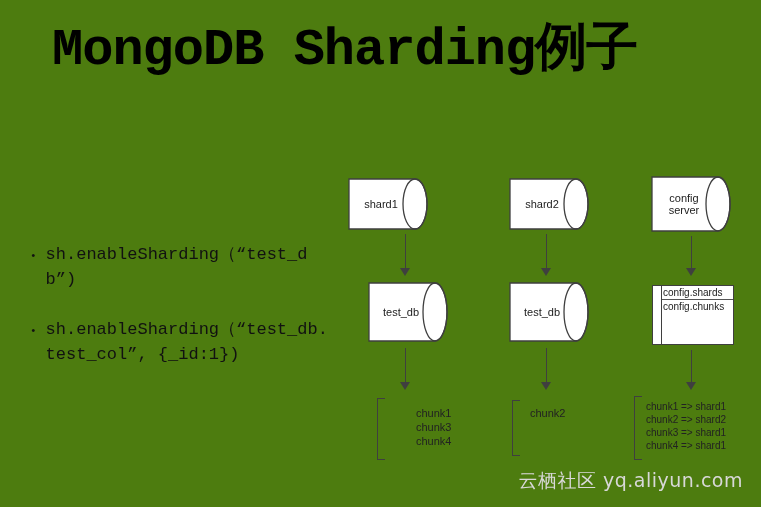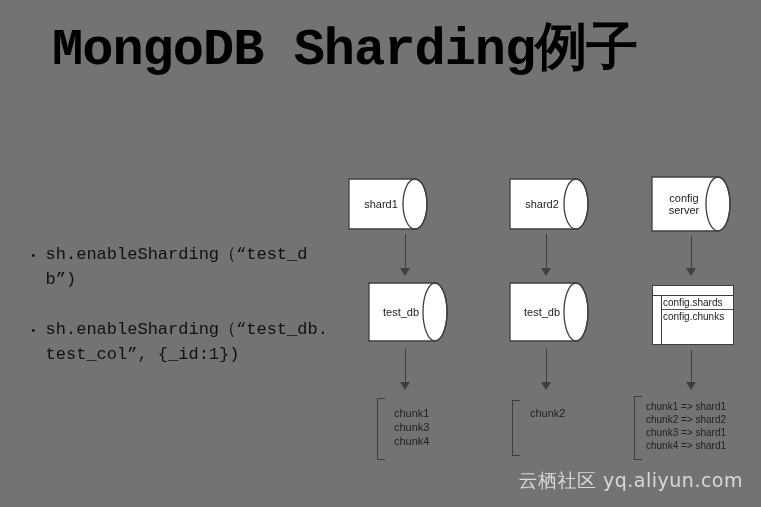--- a/index.html
+++ b/index.html
@@ -1,19 +1,19 @@
 <!DOCTYPE html>
 <html><head>
 <meta charset="utf-8">
 <style>
   html,body{margin:0;padding:0;background:#fff;}
   .slide{
     position:relative;
     width:761px;height:507px;
-    background:#737373;
+    background:#4d7c0f;
     overflow:hidden;
     font-family:"Liberation Sans","DejaVu Sans",sans-serif;
   }
   
   .title{
     position:absolute;left:52px;top:12px;margin:0;
     font-family:"Liberation Mono","DejaVu Sans Mono",monospace;
     font-size:52px;font-weight:600;letter-spacing:-1px;color:#000;
     white-space:nowrap;
   }
@@ -39,21 +39,21 @@
   .a-line{width:1px;background:#3f3f3f;flex:1;}
   .a-head{
     width:0;height:0;flex:0 0 auto;
     border-left:5px solid transparent;border-right:5px solid transparent;
     border-top:8px solid #3f3f3f;
   }
   
   .cfg-table{
     position:absolute;width:82px;height:60px;
     border:1.3px solid #3f3f3f;background:#fff;
-    display:flex;flex-direction:column;box-sizing:border-box;
+    display:flex;flex-direction:row;box-sizing:border-box;
   }
   .cfg-header-row{height:9px;border-bottom:1.3px solid #3f3f3f;flex:0 0 auto;}
   .cfg-body{flex:1;display:flex;min-height:0;}
   .cfg-left-col{width:8px;border-right:1.3px solid #3f3f3f;flex:0 0 auto;}
   .cfg-rows{flex:1;min-width:0;font-size:10px;line-height:11px;color:#222;}
   .cfg-row{padding:1px 1px;word-break:break-all;}
   .cfg-row:first-child{border-bottom:1px solid #555;}
   
   .bracket{
     position:absolute;width:8px;box-sizing:border-box;
@@ -107,21 +107,21 @@
     </svg>
     <div class="cyl-label">test_db</div>
   </div>
 
   <div class="arrow" style="left:400px;top:348px;height:42px">
     <div class="a-line"></div>
       <div class="a-head"></div>
   </div>
 
   <div class="bracket" style="left:377px;top:398px;height:62px"></div>
-  <div class="chunk-list" style="left:394px;top:406px">
+  <div class="chunk-list" style="left:416px;top:406px">
     <div>chunk1</div>
     <div>chunk3</div>
     <div>chunk4</div>
   </div>
 
   <div class="cyl" style="left:509px;top:178px;width:82px;height:52px">
     <svg width="82" height="52" viewBox="0 0 82 52">
       <path d="M1,1 L67,1 A12,25 0 0 1 67,51 L1,51 Z" fill="#fff" stroke="#3f3f3f" stroke-width="1.3"></path>
       <ellipse cx="67" cy="26" rx="12" ry="25" fill="none" stroke="#3f3f3f" stroke-width="1.3"></ellipse>
     </svg>

